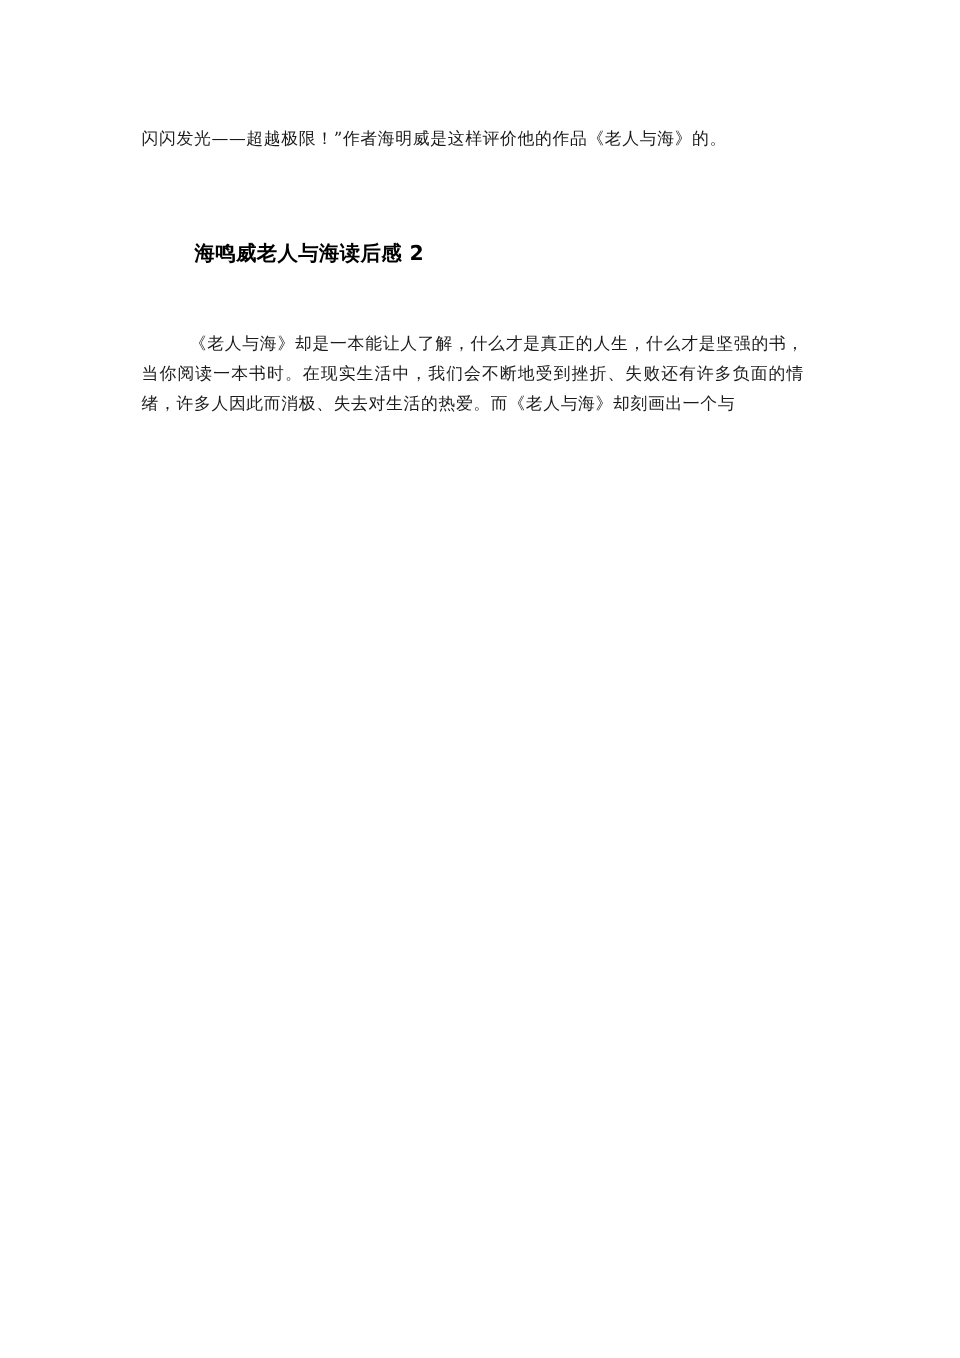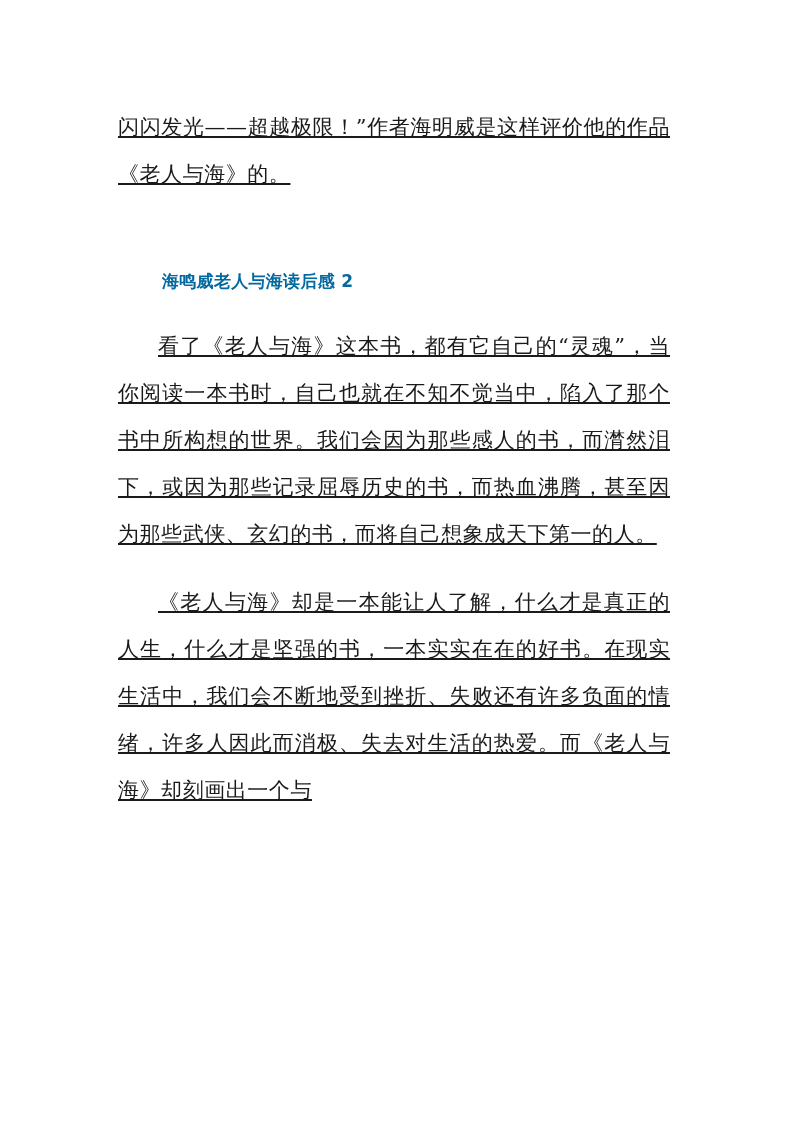--- a/index.html
+++ b/index.html
@@ -24,59 +24,57 @@
       background: #ffffff;
     }
     .content {
       position: absolute;
       left: 118px;
       top: 104px;
       width: 552px;
     }
     .para {
       margin: 0;
-      font-size: 21px;
-      line-height: 47px;
+      font-size: 14px;
+      line-height: 25px;
       letter-spacing: 0.55px;
       text-align: justify;
       word-break: break-all;
-      text-decoration: underline;
     }
     .para.indent {
       text-indent: 40px;
     }
     .gap {
       height: 21px;
     }
     .heading {
       margin: 0;
       padding-left: 44px;
       font-family: "DejaVu Sans", "Liberation Sans", sans-serif;
       font-size: 17px;
       font-weight: bold;
       line-height: 41px;
-      color: #0369a1;
+      color: #000000;
       letter-spacing: 0.3px;
     }
   </style>
 </head>
 <body>
 
 <div class="page">
   <div class="content">
 
     <p class="para">闪闪发光——超越极限！”作者海明威是这样评价他的作品《老人与海》的。</p>
     <div class="gap"></div>
 
     <div class="gap"></div>
 
     <div class="gap"></div>
 
     <h2 class="heading">海鸣威老人与海读后感 2</h2>
     <div class="gap"></div>
 
-    <p class="para indent">看了《老人与海》这本书，都有它自己的“灵魂”，当你阅读一本书时，自己也就在不知不觉当中，陷入了那个书中所构想的世界。我们会因为那些感人的书，而潸然泪下，或因为那些记录屈辱历史的书，而热血沸腾，甚至因为那些武侠、玄幻的书，而将自己想象成天下第一的人。</p>
     <div class="gap"></div>
 
-    <p class="para indent">《老人与海》却是一本能让人了解，什么才是真正的人生，什么才是坚强的书，一本实实在在的好书。在现实生活中，我们会不断地受到挫折、失败还有许多负面的情绪，许多人因此而消极、失去对生活的热爱。而《老人与海》却刻画出一个与</p>
+    <p class="para indent">《老人与海》却是一本能让人了解，什么才是真正的人生，什么才是坚强的书，当你阅读一本书时。在现实生活中，我们会不断地受到挫折、失败还有许多负面的情绪，许多人因此而消极、失去对生活的热爱。而《老人与海》却刻画出一个与</p>
 
   </div>
 </div>
 
 </body></html>

